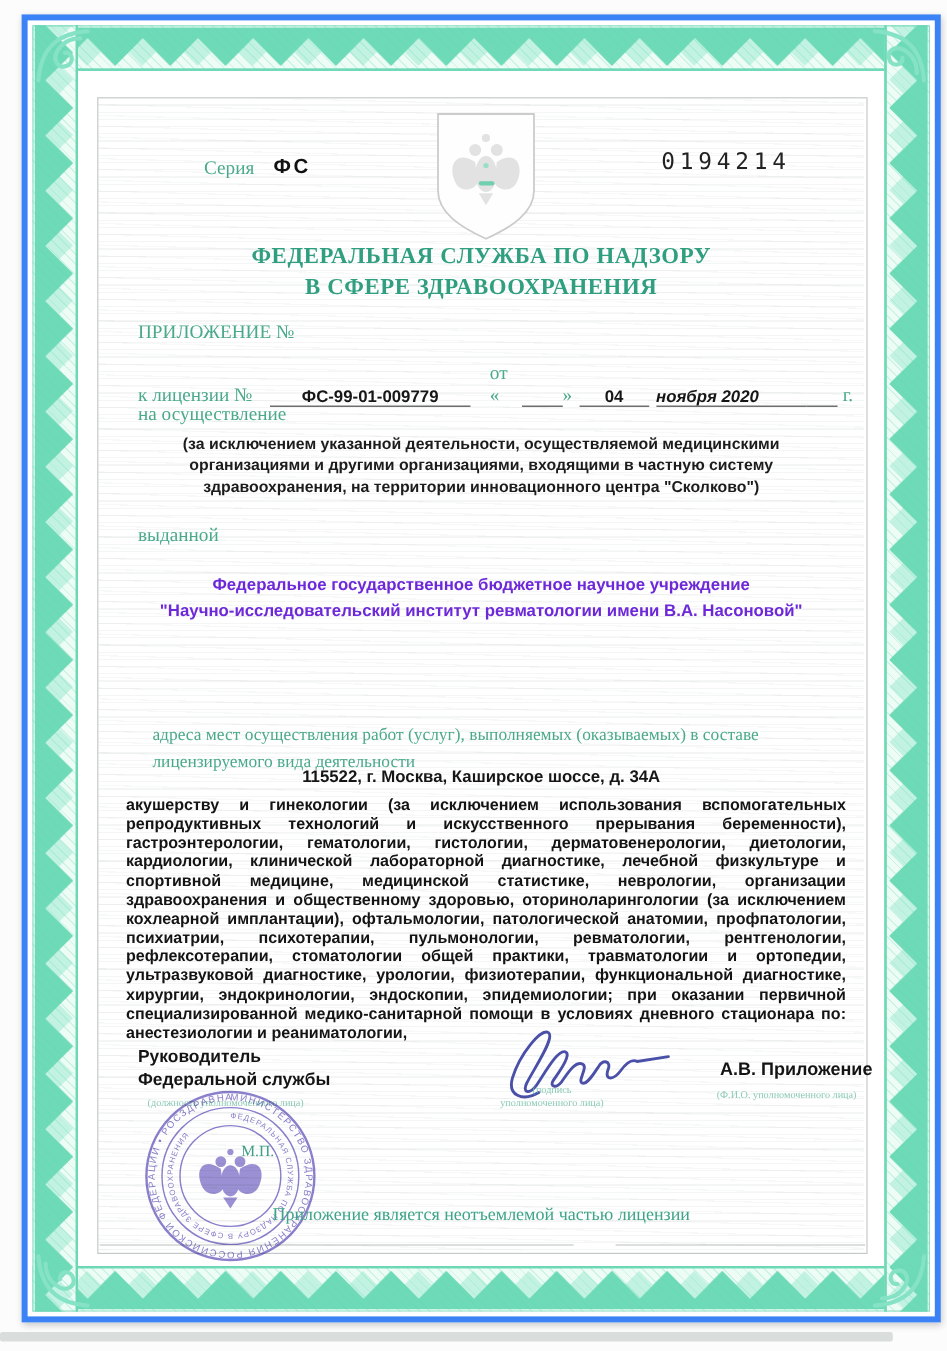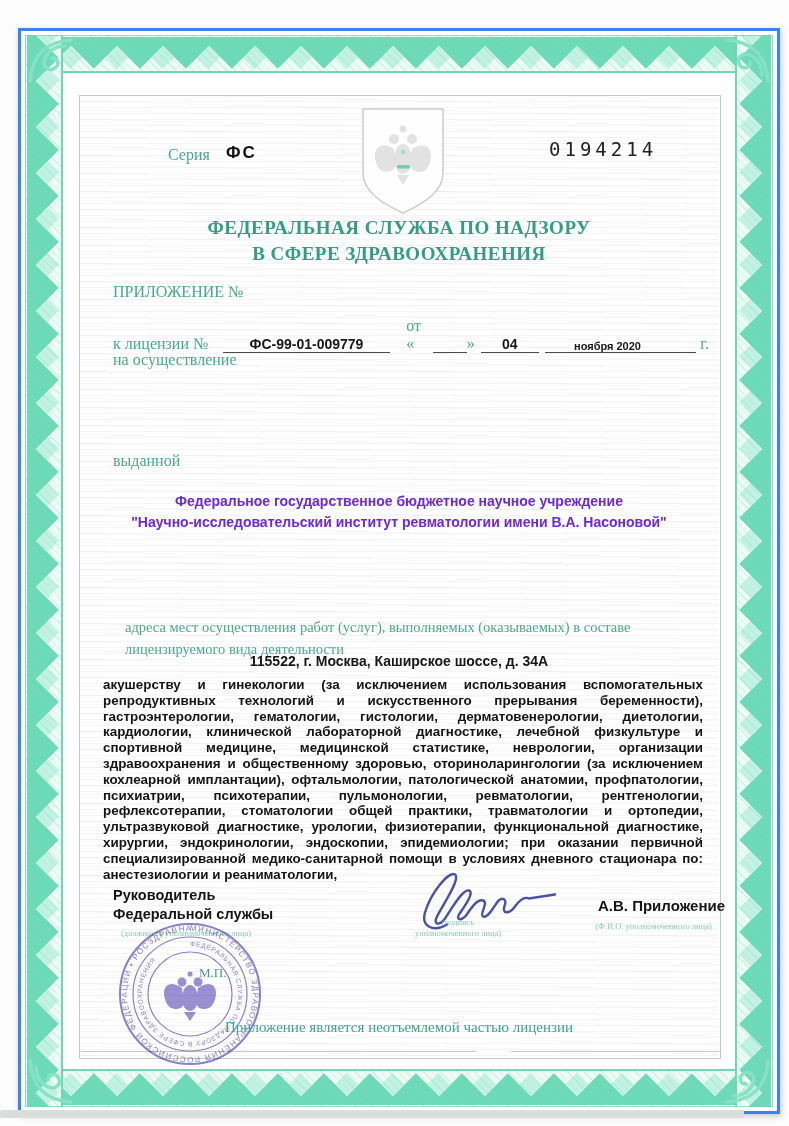--- a/index.html
+++ b/index.html
@@ -1,20 +1,20 @@
 <!DOCTYPE html>
 <html><head>
 <meta charset="utf-8">
 <style>
   html,body{margin:0;padding:0;}
   body{width:789px;height:1126px;background:#fcfcfc;overflow:hidden;
        font-family:"Liberation Sans",sans-serif;}
   .scan{position:relative;width:789px;height:1126px;}
-  .doc{position:absolute;left:18px;top:28px;width:756px;height:1080px;background:#ffffff;
-       border:3px solid #3b82f6;box-shadow:1px 2px 6px rgba(0,0,0,.22);}
+  .doc{position:absolute;left:18px;top:12px;width:756px;height:1080px;background:#ffffff;
+       border:5px solid #3b82f6;box-shadow:1px 2px 6px rgba(0,0,0,.22);}
   
   .band{position:absolute;background-color:#eefcf6;box-shadow:inset 0 0 0 1px rgba(110,214,178,.75);}
   .band-top{left:4px;right:4px;top:4px;height:38px;
     background-image:
       conic-gradient(from 315deg at 50% 94%, rgba(95,214,176,.85) 0 90deg, transparent 90deg),
       conic-gradient(from 315deg at 50% 94%, rgba(128,226,194,.40) 0 90deg, transparent 90deg),
       repeating-linear-gradient(45deg, rgba(127,224,192,.30) 0 1px, transparent 1px 6px);
     background-size:46px 34px,23px 34px,auto;background-position:0 2px,11px 2px,0 0;}
   .band-bottom{left:4px;right:4px;bottom:4px;height:38px;
     background-image:
@@ -140,26 +140,27 @@
       <span class="green-label">ПРИЛОЖЕНИЕ №</span>
     </div>
 
     <div class="abs row row-license">
       <span class="green-label" style="width:102px;">к лицензии №</span>
       <span class="u val" style="width:168px;text-align:center;font-size:14px;margin-left:8px;">ФС-99-01-009779</span>
       <span class="green-label" style="margin-left:16px;">от «</span>
       <span class="u" style="width:34px;"></span>
       <span class="green-label">»</span>
       <span class="u val" style="width:58px;text-align:center;font-size:14px;margin-left:6px;">04</span>
-      <span class="u val" style="width:126px;text-align:center;font-size:11px;margin-left:6px;">ноября 2020</span>
+      <span class="u val" style="width:126px;font-size:14px;margin-left:6px;font-style:italic;">ноября 2020</span>
       <span class="u" style="width:26px;"></span>
       <span class="green-label" style="margin-left:4px;">г.</span>
     </div>
 
     <div class="abs row-activity green-label" style="position:absolute;">на осуществление</div>
+    <div class="abs activity-note">(за исключением указанной деятельности, осуществляемой медицинскими организациями и другими организациями, входящими в частную систему здравоохранения, на территории инновационного центра "Сколково")</div>
 
     <div class="abs issued-label green-label">выданной</div>
     <div class="abs org">
       <div>Федеральное государственное бюджетное научное учреждение</div>
       <div>"Научно-исследовательский институт ревматологии имени В.А. Насоновой"</div>
     </div>
 
     <div class="abs addresses-label green-label">адреса мест осуществления работ (услуг), выполняемых (оказываемых) в составе лицензируемого вида деятельности</div>
     <div class="abs address-value val">115522, г. Москва, Каширское шоссе, д. 34А</div>
     <div class="abs services">акушерству и гинекологии (за исключением использования вспомогательных репродуктивных технологий и искусственного прерывания беременности), гастроэнтерологии, гематологии, гистологии, дерматовенерологии, диетологии, кардиологии, клинической лабораторной диагностике, лечебной физкультуре и спортивной медицине, медицинской статистике, неврологии, организации здравоохранения и общественному здоровью, оториноларингологии (за исключением кохлеарной имплантации), офтальмологии, патологической анатомии, профпатологии, психиатрии, психотерапии, пульмонологии, ревматологии, рентгенологии, рефлексотерапии, стоматологии общей практики, травматологии и ортопедии, ультразвуковой диагностике, урологии, физиотерапии, функциональной диагностике, хирургии, эндокринологии, эндоскопии, эпидемиологии; при оказании первичной специализированной медико-санитарной помощи в условиях дневного стационара по: анестезиологии и реаниматологии,</div>

